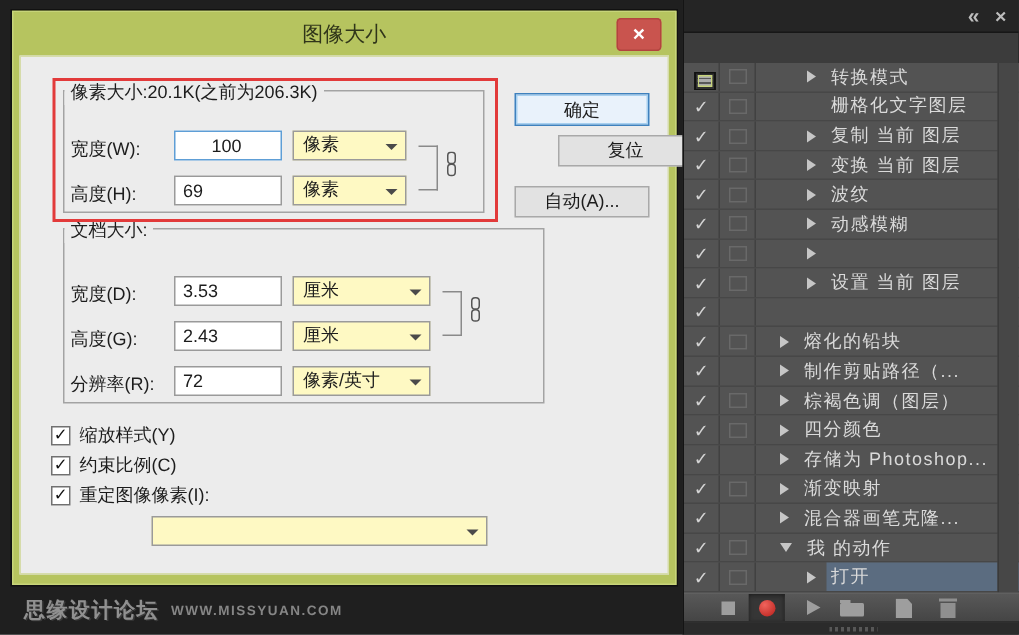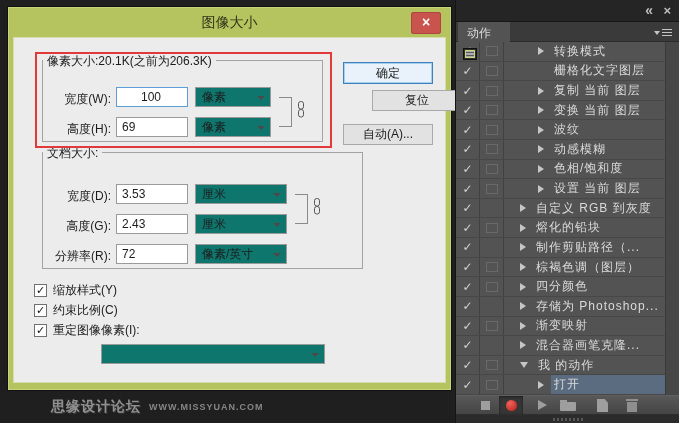--- a/index.html
+++ b/index.html
@@ -20,47 +20,47 @@
 
   .annotation-rect { position:absolute; left:21px; top:14px; width:297px; height:96px;
                      border:2px solid #e23a3a; z-index:5; pointer-events:none; }
 
   .group { position:absolute; border:1px solid #a3a3a3; }
   .group-legend { position:absolute; top:-8px; left:0; background:#ececec; padding:0 4px;
                   font-size:12px; color:#1c1c1c; white-space:nowrap; }
   .g1 { left:28px; top:22px; width:281px; height:82px; }
   .g2 { left:28px; top:114px; width:321px; height:117px; }
 
-  .field-label { position:absolute; width:64px; font-size:12px; color:#1c1c1c; text-align:right; white-space:nowrap; }
+  .field-label { position:absolute; width:64px; font-size:12px; color:#1c1c1c; text-align:left; white-space:nowrap; }
   .tinput { position:absolute; width:72px; height:20px; background:#fff; border:1px solid #9a9a9a;
             font-family:inherit; font-size:12px; color:#1c1c1c; padding:0 5px; }
   .tinput.focused { border-color:#5e9ed6; }
-  .dropdown { position:absolute; height:20px; background:#0f766e; border:1px solid #9a9a9a;
-              font-size:12px; color:#1c1c1c; display:flex; align-items:center; padding:0 6px; cursor:pointer; }
+  .dropdown { position:absolute; height:20px; background:#fef9c3; border:1px solid #9a9a9a;
+              font-size:12px; color:#1c1c1c; display:flex; align-items:flex-start; padding:0 6px; cursor:pointer; }
   .dd-arrow { position:absolute; right:5px; top:8px; width:0; height:0;
               border-left:4px solid transparent; border-right:4px solid transparent; border-top:4px solid #4a4a4a; }
   .bracket { position:absolute; width:13px; height:30px; border:1px solid #8a8a8a; border-left:none; }
   .chain { position:absolute; }
 
   .btn { position:absolute; left:329px; width:90px; height:21px; background:#e2e2e2;
          border:1px solid #a9a9a9; font-size:12px; color:#1c1c1c; text-align:center;
          line-height:19px; cursor:pointer; }
   .btn-ok { top:24px; height:22px; background:#e9f2fb; border:1px solid #3f81bd;
             box-shadow:inset 0 0 0 1px #a7d0f0; line-height:20px; }
   .btn-reset { top:52px;margin-left:29px; }
   .btn-auto { top:86px; }
 
   .cbrow { position:absolute; left:20px; height:16px; display:flex; align-items:center; gap:6px;
            font-size:12px; color:#1c1c1c; }
   .cb { width:13px; height:13px; background:#fff; border:1px solid #707070; font-size:11px;
         line-height:11px; text-align:center; color:#111; font-weight:bold; cursor:pointer; }
   .opt1 { top:244px; } .opt2 { top:264px; } .opt3 { top:284px; }
   .resample { left:87px; top:306px; width:224px; }
 
-  .watermark { position:absolute; left:16px; top:398px; display:flex; align-items:center; gap:8px;margin-left:35px; }
+  .watermark { position:absolute; left:16px; top:398px; display:flex; align-items:center; gap:8px; }
   .wm-brand { font-size:14px; font-weight:bold; color:#909090; letter-spacing:1px;
               text-shadow:1px 1px 0 #3a3a3a; }
   .wm-site { font-size:9px; font-weight:bold; color:#868686; letter-spacing:1px; }
 
   
   .panel { position:absolute; left:455px; top:0; width:224px; height:423px; background:#3c3c3c;
            border-left:1px solid #141414; }
   .panel-topbar { position:absolute; top:0; left:0; right:0; height:22px; background:#252525;
                   border-bottom:1px solid #171717; }
   .tb-collapse { position:absolute; right:26px; top:2px; color:#bdbdbd; font-size:14px; font-weight:bold; cursor:pointer; }
@@ -212,27 +212,20 @@
   <div class="watermark">
     <span class="wm-brand">思缘设计论坛</span>
     <span class="wm-site">WWW.MISSYUAN.COM</span>
   </div>
 
   <div class="panel">
     <div class="panel-topbar">
       <span class="tb-collapse">«</span>
       <span class="tb-close">×</span>
     </div>
-    <div class="panel-tabbar">
-      <div class="panel-tab">动作</div>
-      <div class="panel-menu">
-        <span class="pm-tri"></span>
-        <span class="pm-lines"></span>
-      </div>
-    </div>
 
     <div class="rows">
         <div class="arow level-step">
     <div class="col">
       <span class="tick">✓</span>
     </div>
     <div class="col">
       <span class="modal-box empty"></span>
     </div>
     <div class="name">
@@ -314,23 +307,20 @@
   </div>
         <div class="arow level-step">
     <div class="col">
       <span class="tick">✓</span>
     </div>
     <div class="col">
       <span class="modal-box empty"></span>
     </div>
     <div class="name">
       <span class="arrow arrow-right"></span>
-      <span class="lblwrap">
-              <span class="lbl">色相/饱和度</span>
-            </span>
     </div>
   </div>
         <div class="arow level-step">
     <div class="col">
       <span class="tick">✓</span>
     </div>
     <div class="col">
       <span class="modal-box empty"></span>
     </div>
     <div class="name">
@@ -339,26 +329,20 @@
               <span class="lbl">设置 当前 图层</span>
             </span>
     </div>
   </div>
         <div class="arow level-action">
     <div class="col">
       <span class="tick">✓</span>
     </div>
     <div class="col">
       <span class="modal-box dialog"></span>
-    </div>
-    <div class="name">
-      <span class="arrow arrow-right"></span>
-      <span class="lblwrap">
-              <span class="lbl">自定义 RGB 到灰度</span>
-            </span>
     </div>
   </div>
         <div class="arow level-action">
     <div class="col">
       <span class="tick">✓</span>
     </div>
     <div class="col">
       <span class="modal-box empty"></span>
     </div>
     <div class="name">

